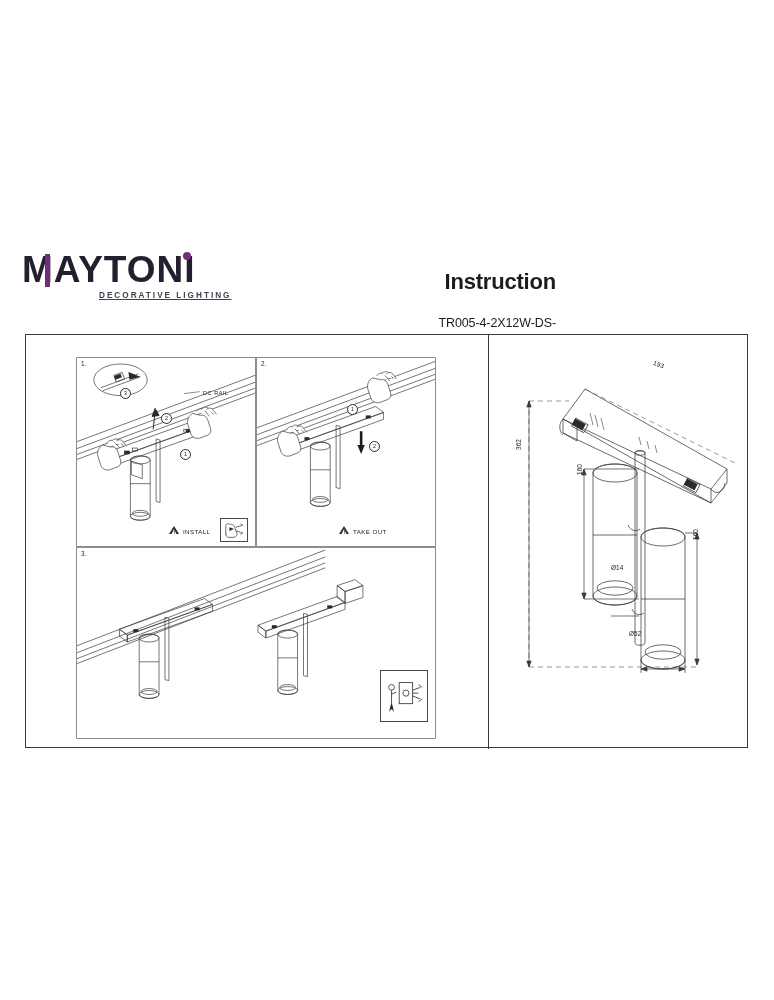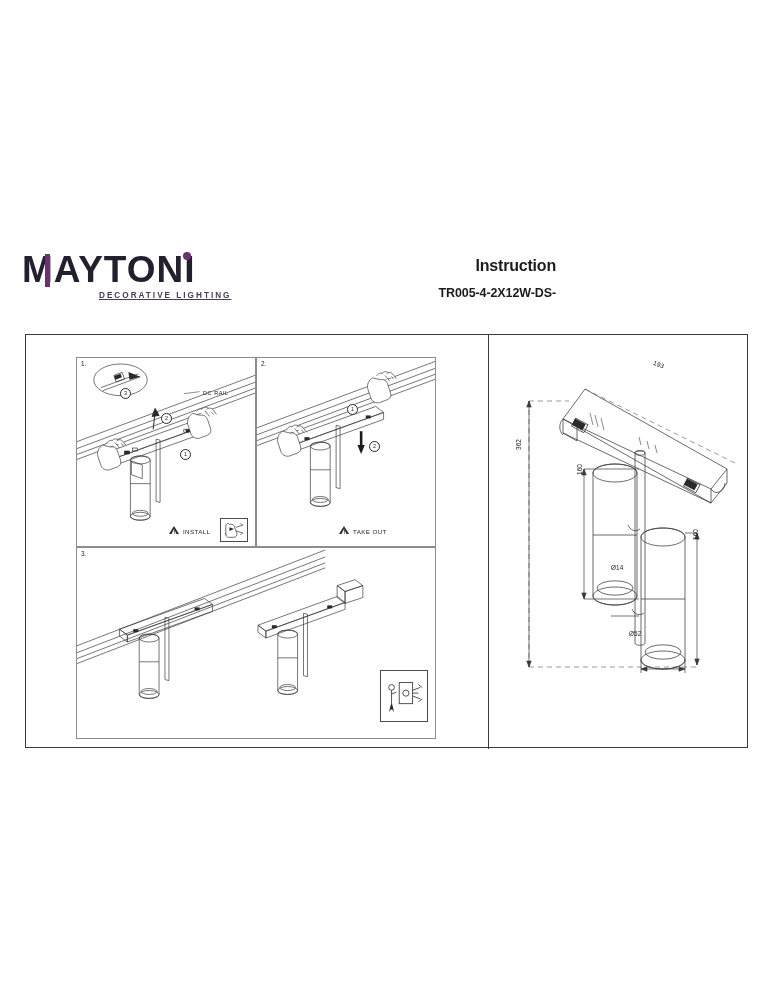--- a/index.html
+++ b/index.html
@@ -22,22 +22,22 @@
   }
   .logo-accent-bar{position:absolute;left:23px;top:4px;width:5px;height:33px;background:#6d2f77;}
   .logo-dot{position:absolute;left:161px;top:2px;width:8px;height:8px;border-radius:50%;background:#6d2f77;}
   .logo-sub{
     position:absolute;left:77px;top:41px;
     font-size:8.2px;letter-spacing:2.0px;font-weight:bold;
     color:#4a3b52;white-space:nowrap;text-decoration:underline;
   }
 
   .title-block{position:absolute;left:316px;top:14px;width:240px;}
-  .title-main{font-size:16px;font-weight:bold;color:#1c1c1c;line-height:28px;letter-spacing:-0.2px;}
-  .title-sub{font-size:12.5px;font-weight:bold;color:#1c1c1c;line-height:16px;margin-top:5px;letter-spacing:-0.1px;}
+  .title-main{font-size:22px;font-weight:bold;color:#1c1c1c;line-height:28px;letter-spacing:-0.2px;margin-top:16px;}
+  .title-sub{font-size:12.5px;font-weight:normal;color:#1c1c1c;line-height:16px;margin-top:19px;letter-spacing:-0.1px;}
 
   
   .frame{position:absolute;left:25px;top:334px;width:723px;height:414px;border:1px solid #3a3a3a;box-sizing:border-box;}
   .vdiv{position:absolute;left:462px;top:0;width:1px;height:414px;background:#3a3a3a;}
 
   
   .steps{position:absolute;left:0;top:0;width:462px;height:414px;}
   .step{position:absolute;border:1px solid #8d8d8d;box-sizing:border-box;overflow:hidden;background:#fff;}
   .step1{left:50px;top:22px;width:180px;height:190px;}
   .step2{left:230px;top:22px;width:180px;height:190px;}

